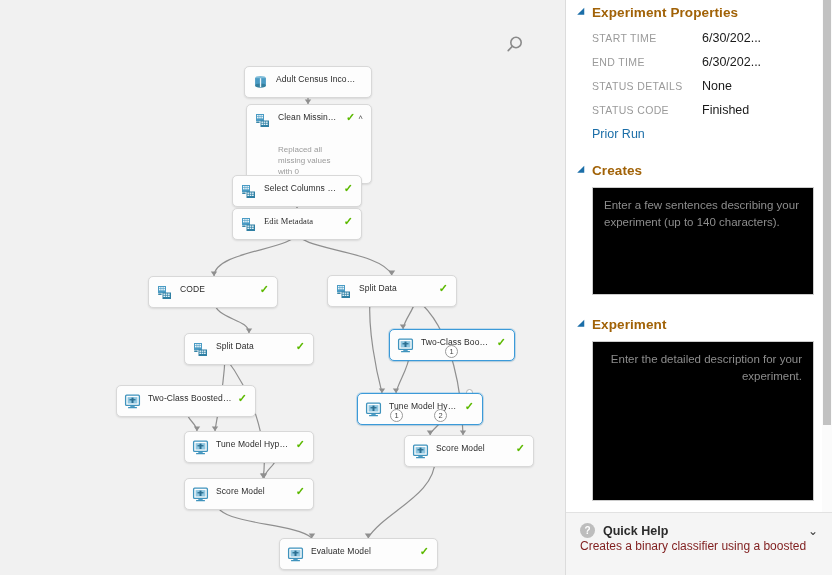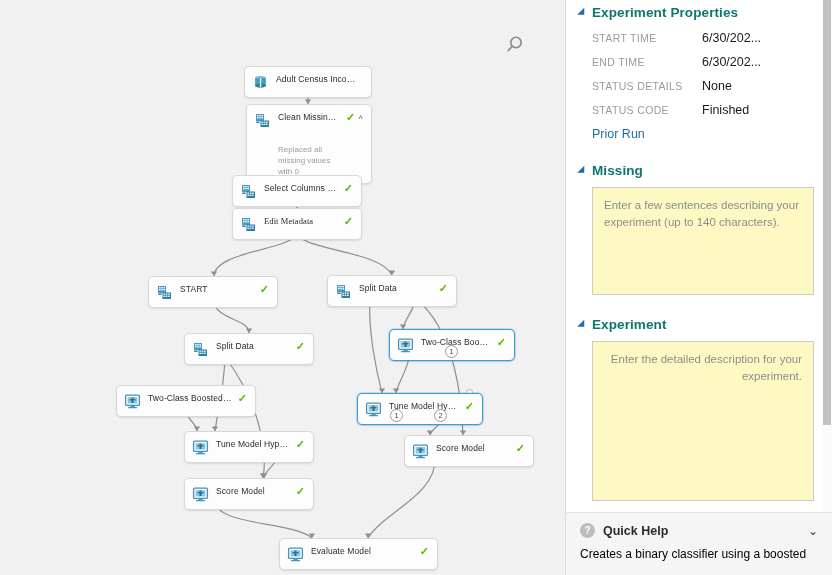--- a/index.html
+++ b/index.html
@@ -78,62 +78,62 @@
     background:#ffffff;border-left:1px solid #dcdcdc;
     box-sizing:border-box;
   }
   #right-scroll{
     position:absolute;left:0;top:0;right:0;height:512px;overflow:hidden;
     background:#ffffff;
   }
   .rp-inner{padding:0 18px 0 26px;}
   .sect-head{
     display:flex;align-items:center;gap:7px;
-    color:#0f766e;font-size:13.5px;font-weight:bold;
+    color:#a16207;font-size:13.5px;font-weight:bold;
     letter-spacing:.1px;cursor:pointer;
   }
   .sect-head .tri{
     width:0;height:0;border-left:5px solid #1b6ea8;
     border-top:5px solid transparent;border-bottom:5px solid transparent;
     transform:rotate(45deg);margin-left:-12px;
   }
   .props{margin-top:11px;}
   .prow{display:flex;align-items:baseline;margin-bottom:10px;}
   .plabel{
     flex:0 0 110px;color:#9a9a9a;font-size:10.5px;letter-spacing:.35px;
     text-transform:uppercase;
   }
   .pvalue{color:#1a1a1a;font-size:12.5px;}
   .prior-run{
     color:#1b6ea8;font-size:12.5px;margin-top:4px;cursor:pointer;
   }
   .sect-gap{height:22px;}
   .textbox{
-    margin-top:9px;border:1px solid #ccc;background:#fef9c3;box-sizing:border-box;
+    margin-top:9px;border:1px solid #ccc;background:#000000;box-sizing:border-box;
     padding:9px 11px;color:#8d8d8d;font-size:11.5px;line-height:17px;
     width:100%;
   }
   .tb-summary{height:108px;}
   .tb-desc{height:160px;text-align:right;}
 
   
   #quickhelp{
     position:absolute;left:0;bottom:0;right:0;height:63px;
     background:#f5f5f5;border-top:1px solid #e2e2e2;box-sizing:border-box;
     padding:10px 14px 0 14px;
   }
   .qh-head{display:flex;align-items:center;}
   .qh-q{
     width:15px;height:15px;border-radius:50%;background:#bdbdbd;color:#fff;
     font-size:10px;line-height:15px;text-align:center;font-weight:bold;
     margin-right:8px;flex:0 0 15px;
   }
   .qh-title{font-size:12.5px;font-weight:bold;color:#2b2b2b;flex:1 1 auto;}
   .qh-chev{color:#3a3a3a;font-size:12px;cursor:pointer;}
-  .qh-text{margin-top:8px;font-size:12px;color:#000000;line-height:16px;}
+  .qh-text{margin-top:0;font-size:12px;color:#7f1d1d;line-height:16px;}
 
   
   #rp-scrollbar{
     position:absolute;right:0;top:0;width:10px;height:512px;background:#fbfbfb;
     cursor:pointer;
   }
   #rp-thumb{
     position:absolute;right:1px;top:0;width:8px;height:425px;
     background:#c2c2c2;
   }
@@ -359,21 +359,21 @@
                   <rect x="9.7" y="9.5" width="1.7" height="1.4"></rect>
                   <rect x="12" y="9.5" width="1.7" height="1.4"></rect>
                   <rect x="7.4" y="11.6" width="1.7" height="1.4"></rect>
                   <rect x="9.7" y="11.6" width="1.7" height="1.4"></rect>
                   <rect x="12" y="11.6" width="1.7" height="1.4"></rect>
                 </g>
                 <path d="M2.2 10.2 L5.6 10.2" stroke="#2f7fa3" stroke-width="1.5"></path>
               </svg>
             </span>
             <div class="nbody">
-              <div class="ntitle">START</div>
+              <div class="ntitle">CODE</div>
             </div>
             <div class="nstatus">
               <span class="check">✓</span>
             </div>
           </div>
           <div class="node" style="left: 327px; top: 275px; width: 130px; min-height: 24px;">
             <span class="nicon">
               <svg width="17" height="17" viewBox="0 0 17 17">
                 <rect x="2" y="2" width="8" height="7" fill="#4a9bc4"></rect>
                 <g fill="#eaf4f9">
@@ -595,21 +595,21 @@
             <span class="pvalue">Finished</span>
           </div>
         </div>
 
         <div class="prior-run">Prior Run</div>
 
         <div class="sect-gap"></div>
 
         <div class="sect-head">
           <span class="tri"></span>
-          <span>Missing</span>
+          <span>Creates</span>
         </div>
         <div class="textbox tb-summary">Enter a few sentences describing your experiment (up to 140 characters).</div>
 
         <div class="sect-gap"></div>
 
         <div class="sect-head">
           <span class="tri"></span>
           <span>Experiment</span>
         </div>
         <div class="textbox tb-desc">Enter the detailed description for your experiment.</div>

